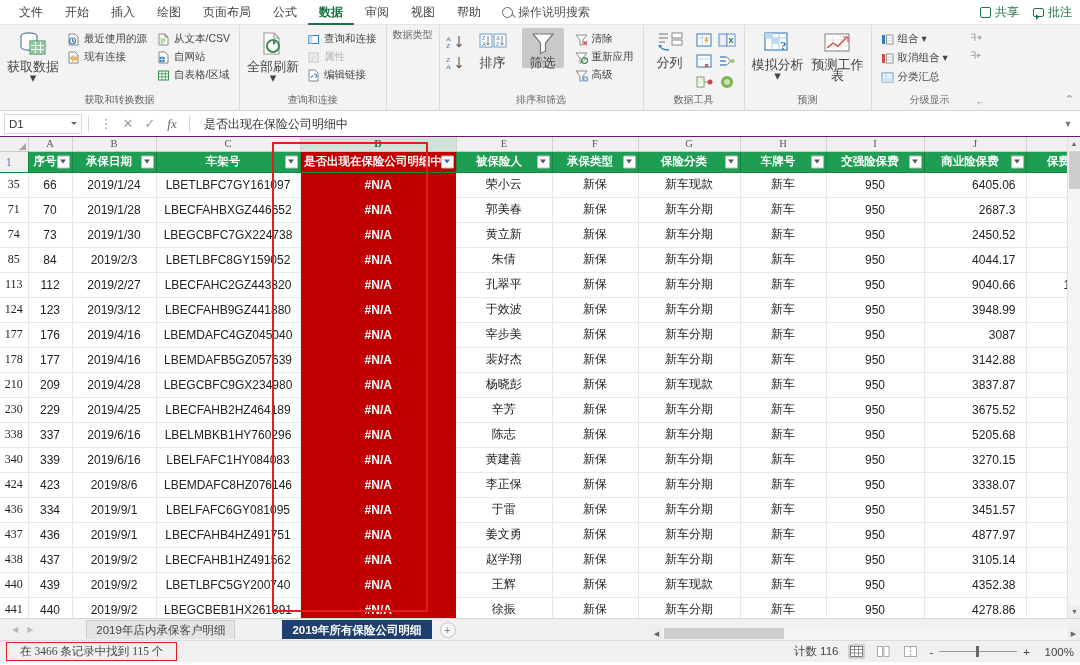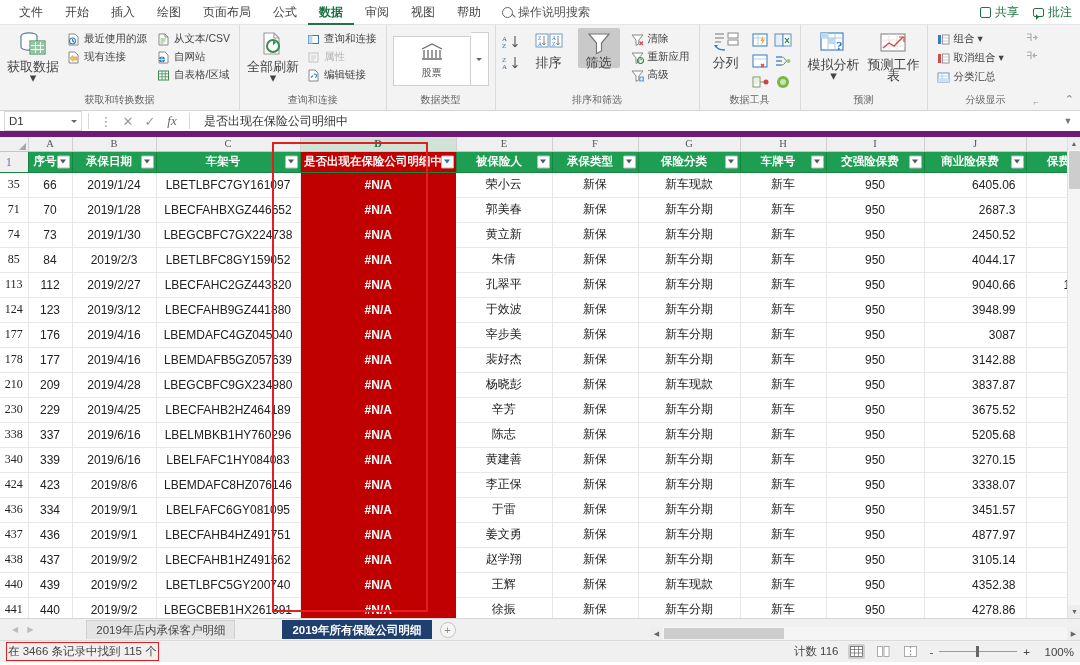--- a/index.html
+++ b/index.html
@@ -37,21 +37,21 @@
   .sortcol{display:flex;flex-direction:column;gap:5px;padding-top:6px;align-items:center;}
   .filterbtn{background:#c9c9c9;border-radius:2px;}
   .stockbox{background:#fff;border:1px solid #d0d0d0;width:78px;height:50px;display:flex;flex-direction:column;align-items:center;justify-content:center;margin-top:4px;}
   .stockwrap{display:flex;align-items:stretch;margin-top:4px;}
   .stockdd{background:#fff;border:1px solid #d0d0d0;border-left:none;width:18px;display:flex;align-items:center;justify-content:center;}
   .caret{width:0;height:0;border-left:3px solid transparent;border-right:3px solid transparent;border-top:3.5px solid #666;display:inline-block;}
   .collapse{position:absolute;right:6px;bottom:4px;color:#888;font-size:11px;cursor:pointer;}
   .dlg{position:absolute;right:5px;bottom:3px;color:#999;font-size:9px;}
 
   
-  .fbar{height:26px;display:flex;align-items:center;background:#fff;border-bottom:6px solid #701a75;padding:0 4px;gap:0;}
+  .fbar{height:26px;display:flex;align-items:center;background:#fff;border-bottom:1px solid #701a75;padding:0 4px;gap:0;}
   .namebox{width:78px;height:20px;border:1px solid #d8d8d8;display:flex;align-items:center;justify-content:space-between;padding:0 4px;font-size:11.5px;background:#fff;}
   .fb-sep{width:1px;height:16px;background:#d8d8d8;margin:0 6px;}
   .fb-ic{width:22px;text-align:center;color:#9a9a9a;font-size:13px;cursor:pointer;}
   .fb-ic.fx{font-style:italic;font-family:"Liberation Serif",serif;color:#666;}
   .fbinput{flex:1;height:20px;line-height:20px;padding-left:8px;font-size:12px;color:#333;}
   .fb-exp{width:16px;text-align:center;color:#777;font-size:9px;}
 
   
   .gridwrap{position:relative;height:481px;background:#fff;overflow:hidden;}
   table.grid{border-collapse:collapse;table-layout:fixed;width:1080px;}
@@ -93,21 +93,21 @@
   .sheet.active{background:#1f3f6e;color:#fff;font-weight:bold;border-color:#1f3f6e;}
   .addsheet{width:16px;height:16px;border:1px solid #c5c5c5;border-radius:50%;display:flex;align-items:center;
      justify-content:center;color:#888;font-size:11px;margin-left:6px;cursor:pointer;background:#f6f6f6;}
   .hsb{position:absolute;right:0;bottom:0;height:13px;width:430px;background:#f5f5f5;}
   .hsb .lf,.hsb .rt{position:absolute;top:0;width:13px;height:13px;background:#eee;display:flex;align-items:center;justify-content:center;font-size:7px;color:#666;}
   .hsb .lf{left:0;} .hsb .rt{right:0;}
   .hsb .thumb{position:absolute;left:14px;top:1px;width:120px;height:11px;background:#cdcdcd;}
 
   
   .statusbar{height:22px;background:#f0f0f0;display:flex;align-items:center;padding:0 6px;font-size:11.5px;color:#444;border-top:1px solid #dcdcdc;}
-  .statustext{border:1.8px solid #e02020;padding:1px 1px;}
+  .statustext{border:1.8px solid #e02020;padding:1px 13px;font-family:Liberation Serif, serif;}
   .statusright{margin-left:auto;display:flex;align-items:center;gap:10px;}
   .vbtn{width:17px;height:15px;display:flex;align-items:center;justify-content:center;cursor:pointer;border-radius:2px;}
   .vbtn.sel{background:#cfcfcf;}
   .zoomslider{display:flex;align-items:center;gap:6px;}
   .zline{width:78px;height:1px;background:#999;position:relative;}
   .zthumb{position:absolute;left:37px;top:-5px;width:3px;height:11px;background:#666;}
   .zpct{width:34px;text-align:right;}
 </style>
 </head>
 <body>
@@ -260,37 +260,20 @@
               </svg>
           </span>
           <span>编辑链接</span>
         </div>
       </div>
     </div>
     <div class="grp-title">查询和连接</div>
   </div>
 
   <div class="grp">
-    <div class="grp-body" style="justify-content:center">
-      <div class="stockwrap">
-        <div class="stockbox">
-          <span class="ic" style="width:24px;height:22px">
-            <svg viewBox="0 0 24 22" width="24" height="22">
-              <path d="M2 7L12 2l10 5" fill="none" stroke="#6b6b6b" stroke-width="1.3"></path>
-              <path d="M4 8v8M8 8v8M12 8v8M16 8v8M20 8v8" stroke="#6b6b6b" stroke-width="1.3"></path>
-              <path d="M2 17h20" stroke="#6b6b6b" stroke-width="1.5"></path>
-            </svg>
-          </span>
-          <span style="font-size:10px;color:#555;margin-top:2px">股票</span>
-        </div>
-        <div class="stockdd">
-          <span class="caret"></span>
-        </div>
-      </div>
-    </div>
     <div class="grp-title">数据类型</div>
   </div>
 
   <div class="grp">
     <div class="grp-body" style="gap:8px">
       <div class="sortcol">
         <span class="ic" style="width:18px;height:16px">
           <svg viewBox="0 0 18 16" width="18" height="16">
               <text x="0" y="7" font-size="7" fill="#3a6ea5" font-family="serif">A</text>
               <text x="0" y="14" font-size="7" fill="#3a6ea5" font-family="serif">Z</text>

